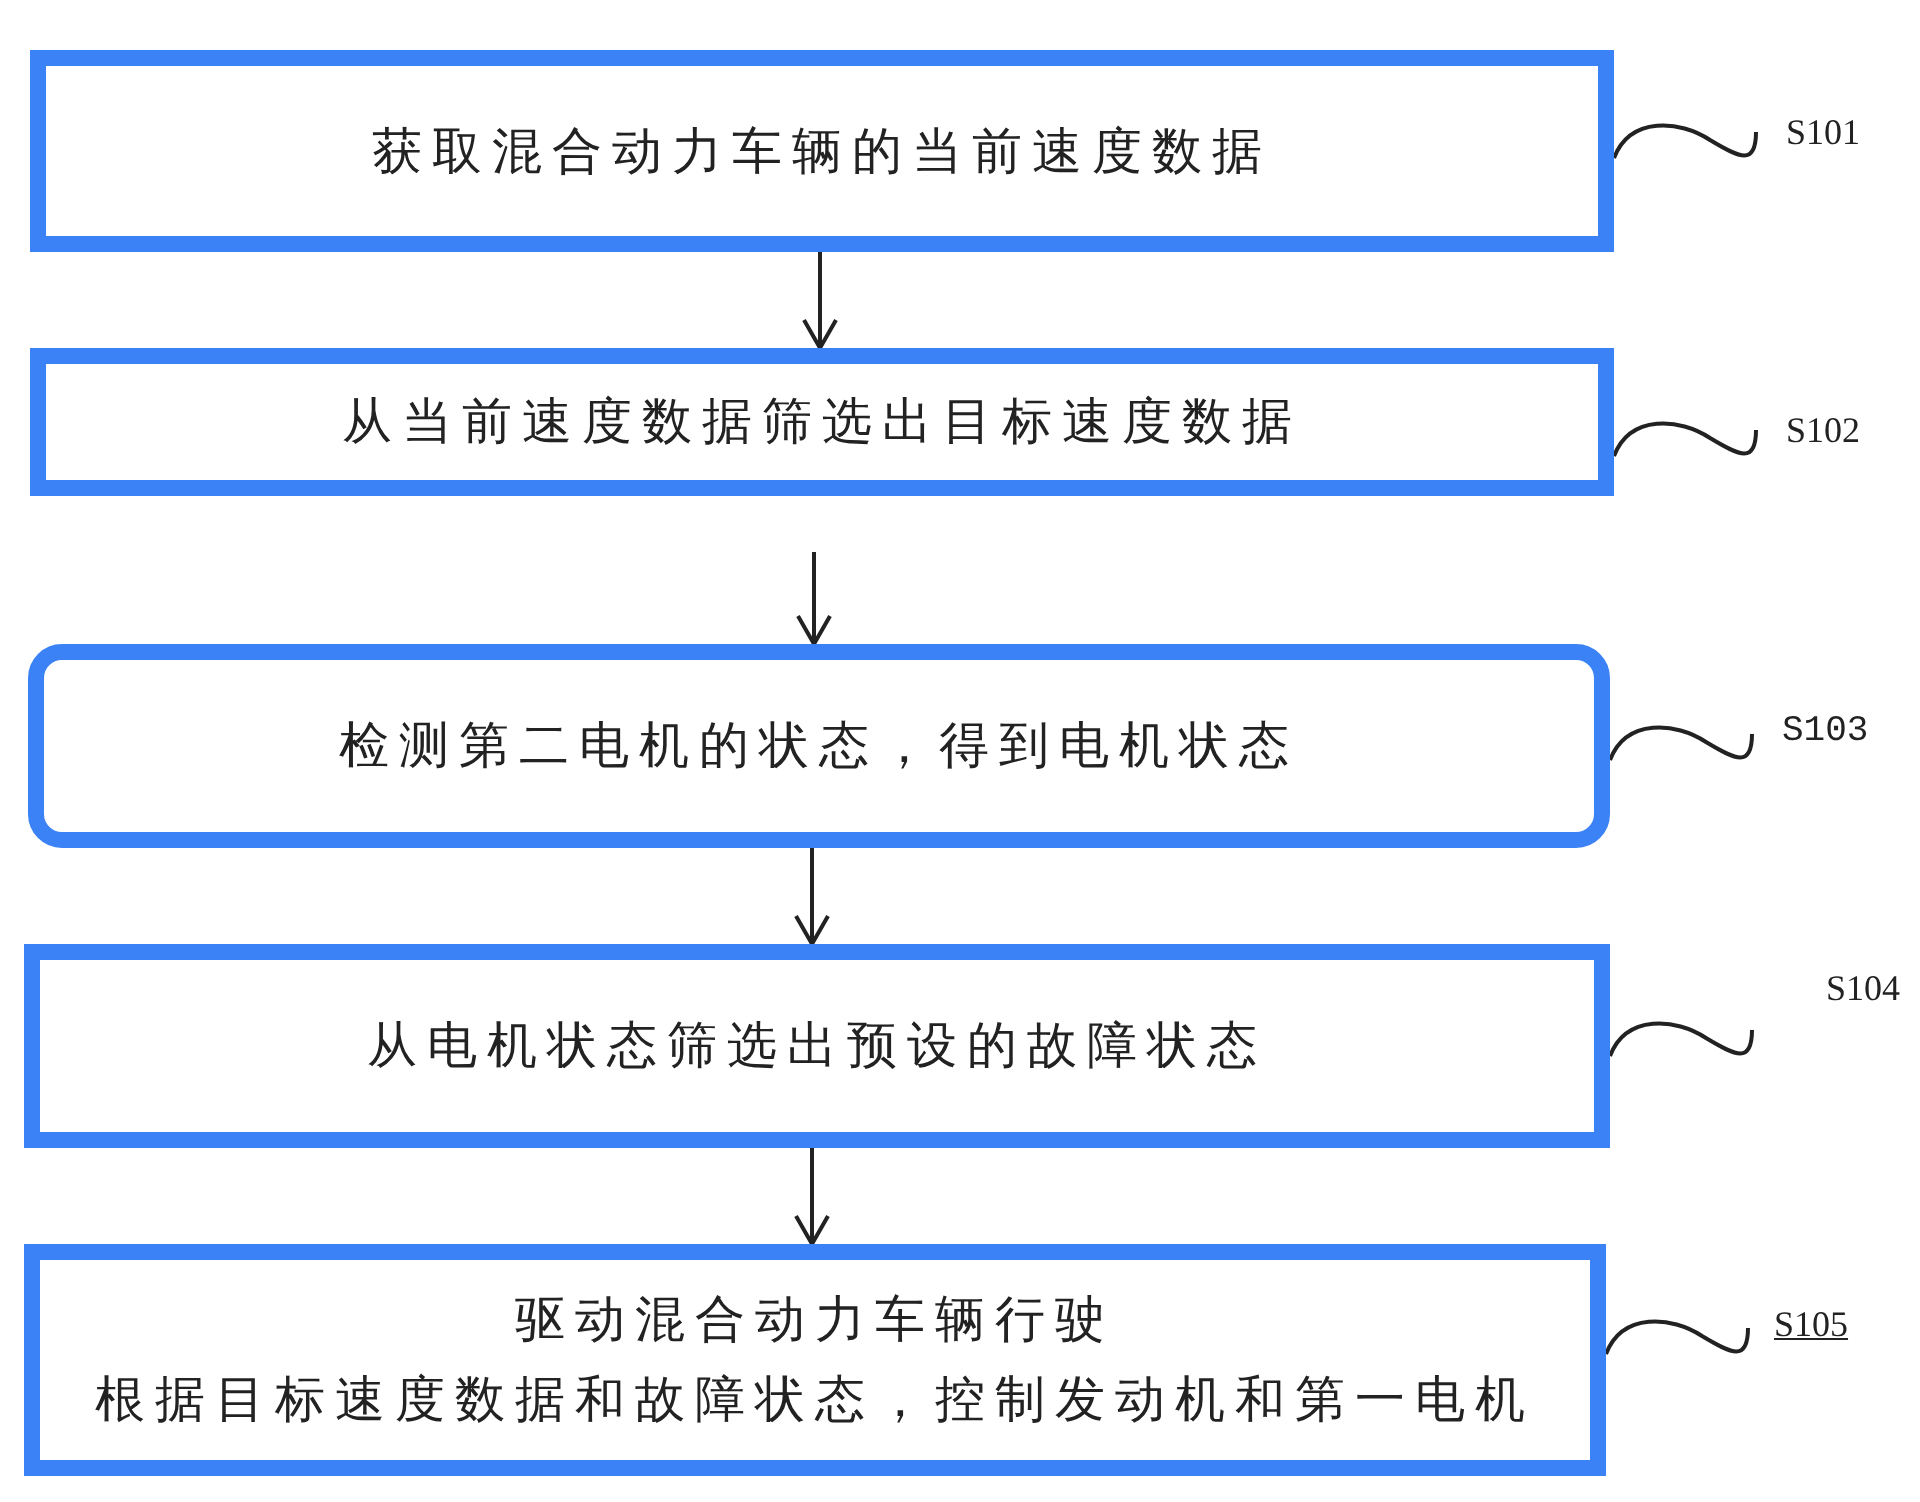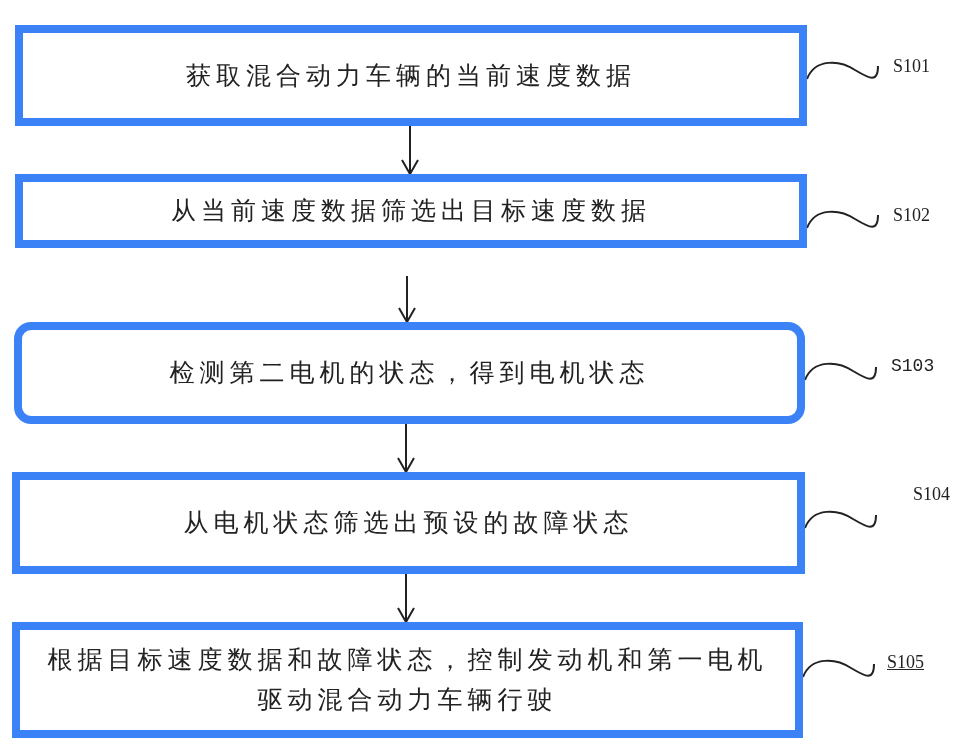--- a/index.html
+++ b/index.html
@@ -56,17 +56,17 @@
     <span>检测第二电机的状态，得到电机状态</span>
   </div>
   <div class="label" style="left:891px; top:356px;font-family:Liberation Mono, monospace;">S103</div>
 
   <div class="box" style="left:12px; top:472px; width:793px; height:102px;">
     <span>从电机状态筛选出预设的故障状态</span>
   </div>
   <div class="label" style="left:889px; top:484px;margin-left:24px;">S104</div>
 
   <div class="box" style="left:12px; top:622px; width:791px; height:116px; flex-direction:column;">
+    <span>驱动混合动力车辆行驶</span>
     <span>根据目标速度数据和故障状态，控制发动机和第一电机</span>
-    <span>驱动混合动力车辆行驶</span>
   </div>
   <div class="label" style="left:887px; top:652px;text-decoration:underline;">S105</div>
 </div>
 
 </body></html>

